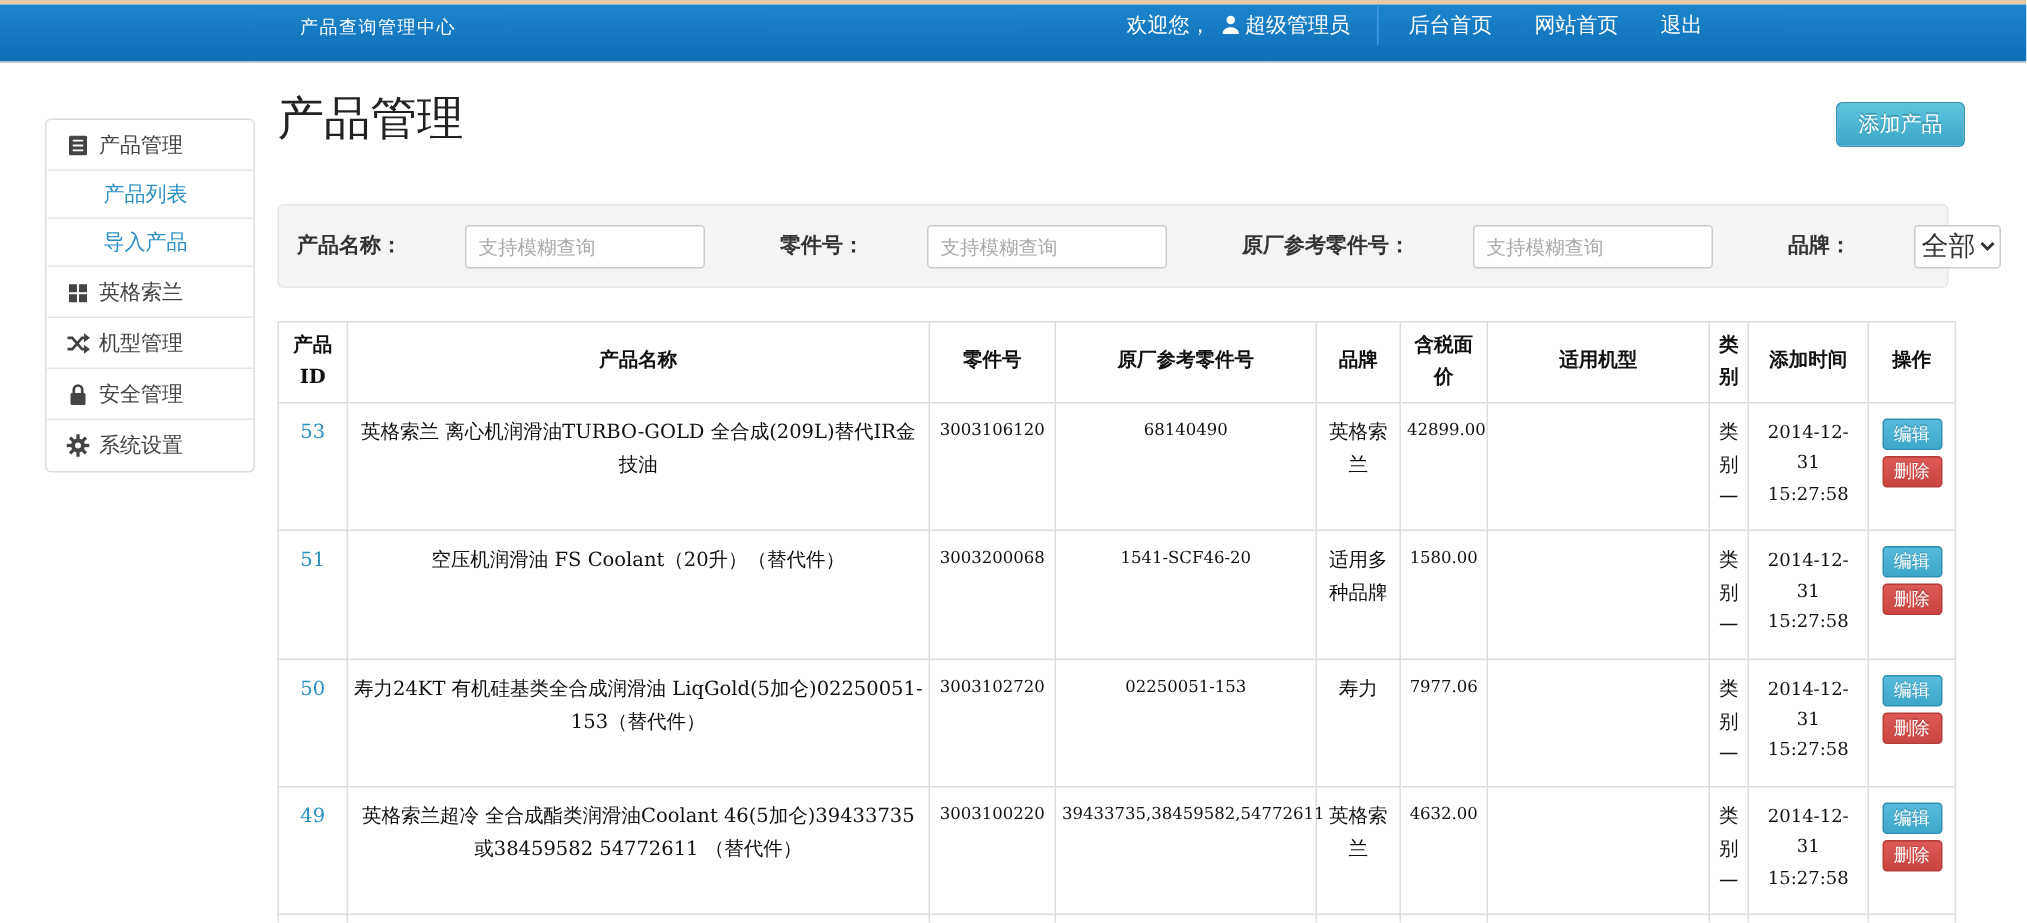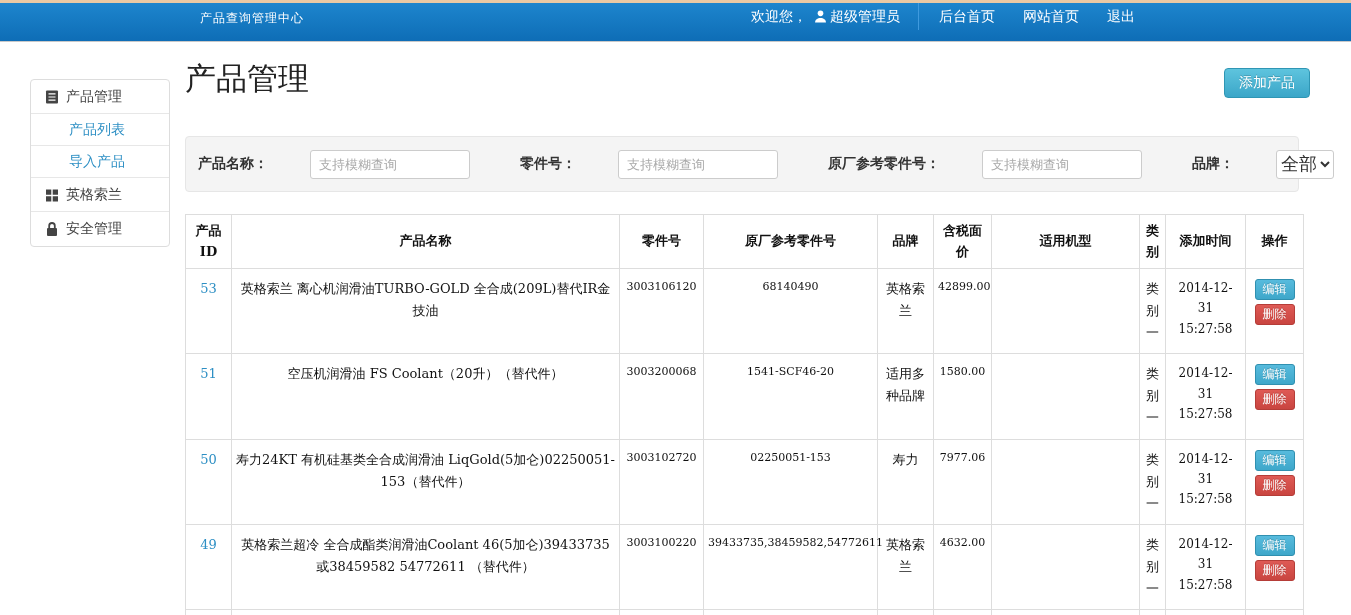--- a/index.html
+++ b/index.html
@@ -120,25 +120,50 @@
       <span class="sicon">
         <svg viewBox="0 0 16 16" width="16" height="16">
             <path d="M2 2.5h5.3v5.3H2zM8.7 2.5H14v5.3H8.7zM2 9.2h5.3v5.3H2zM8.7 9.2H14v5.3H8.7z" fill="#444"></path>
           </svg>
       </span>
       <span>英格索兰</span>
     </div>
     <div class="side-item">
       <span class="sicon">
         <svg viewBox="0 0 16 16" width="16" height="16">
+            <path d="M1 4.2h3.2l6.5 7.6h2.3" stroke="#444" stroke-width="1.8" fill="none"></path>
+            <path d="M1 11.8h3.2l6.5-7.6h2.3" stroke="#444" stroke-width="1.8" fill="none"></path>
+            <path d="M12 1.2l4 3-4 3zM12 8.8l4 3-4 3z" fill="#444"></path>
+          </svg>
+      </span>
+      <span>机型管理</span>
+    </div>
+    <div class="side-item">
+      <span class="sicon">
+        <svg viewBox="0 0 16 16" width="16" height="16">
             <rect x="3" y="7" width="10" height="8" rx="1" fill="#444"></rect>
             <path d="M5.2 7V4.8a2.8 2.8 0 0 1 5.6 0V7" stroke="#444" stroke-width="1.8" fill="none"></path>
           </svg>
       </span>
       <span>安全管理</span>
+    </div>
+    <div class="side-item">
+      <span class="sicon">
+        <svg viewBox="0 0 16 16" width="16" height="16">
+            <g fill="#444">
+              <rect x="6.9" y="0.5" width="2.2" height="15"></rect>
+              <rect x="0.5" y="6.9" width="15" height="2.2"></rect>
+              <rect x="6.9" y="0.5" width="2.2" height="15" transform="rotate(45 8 8)"></rect>
+              <rect x="6.9" y="0.5" width="2.2" height="15" transform="rotate(-45 8 8)"></rect>
+              <circle cx="8" cy="8" r="4.6"></circle>
+            </g>
+            <circle cx="8" cy="8" r="2" fill="#fff"></circle>
+          </svg>
+      </span>
+      <span>系统设置</span>
     </div>
   </aside>
 
   <div class="main">
 
     <div class="page-head">
       <h1 class="page-title">产品管理</h1>
       <button class="btn-add">添加产品</button>
     </div>
 

